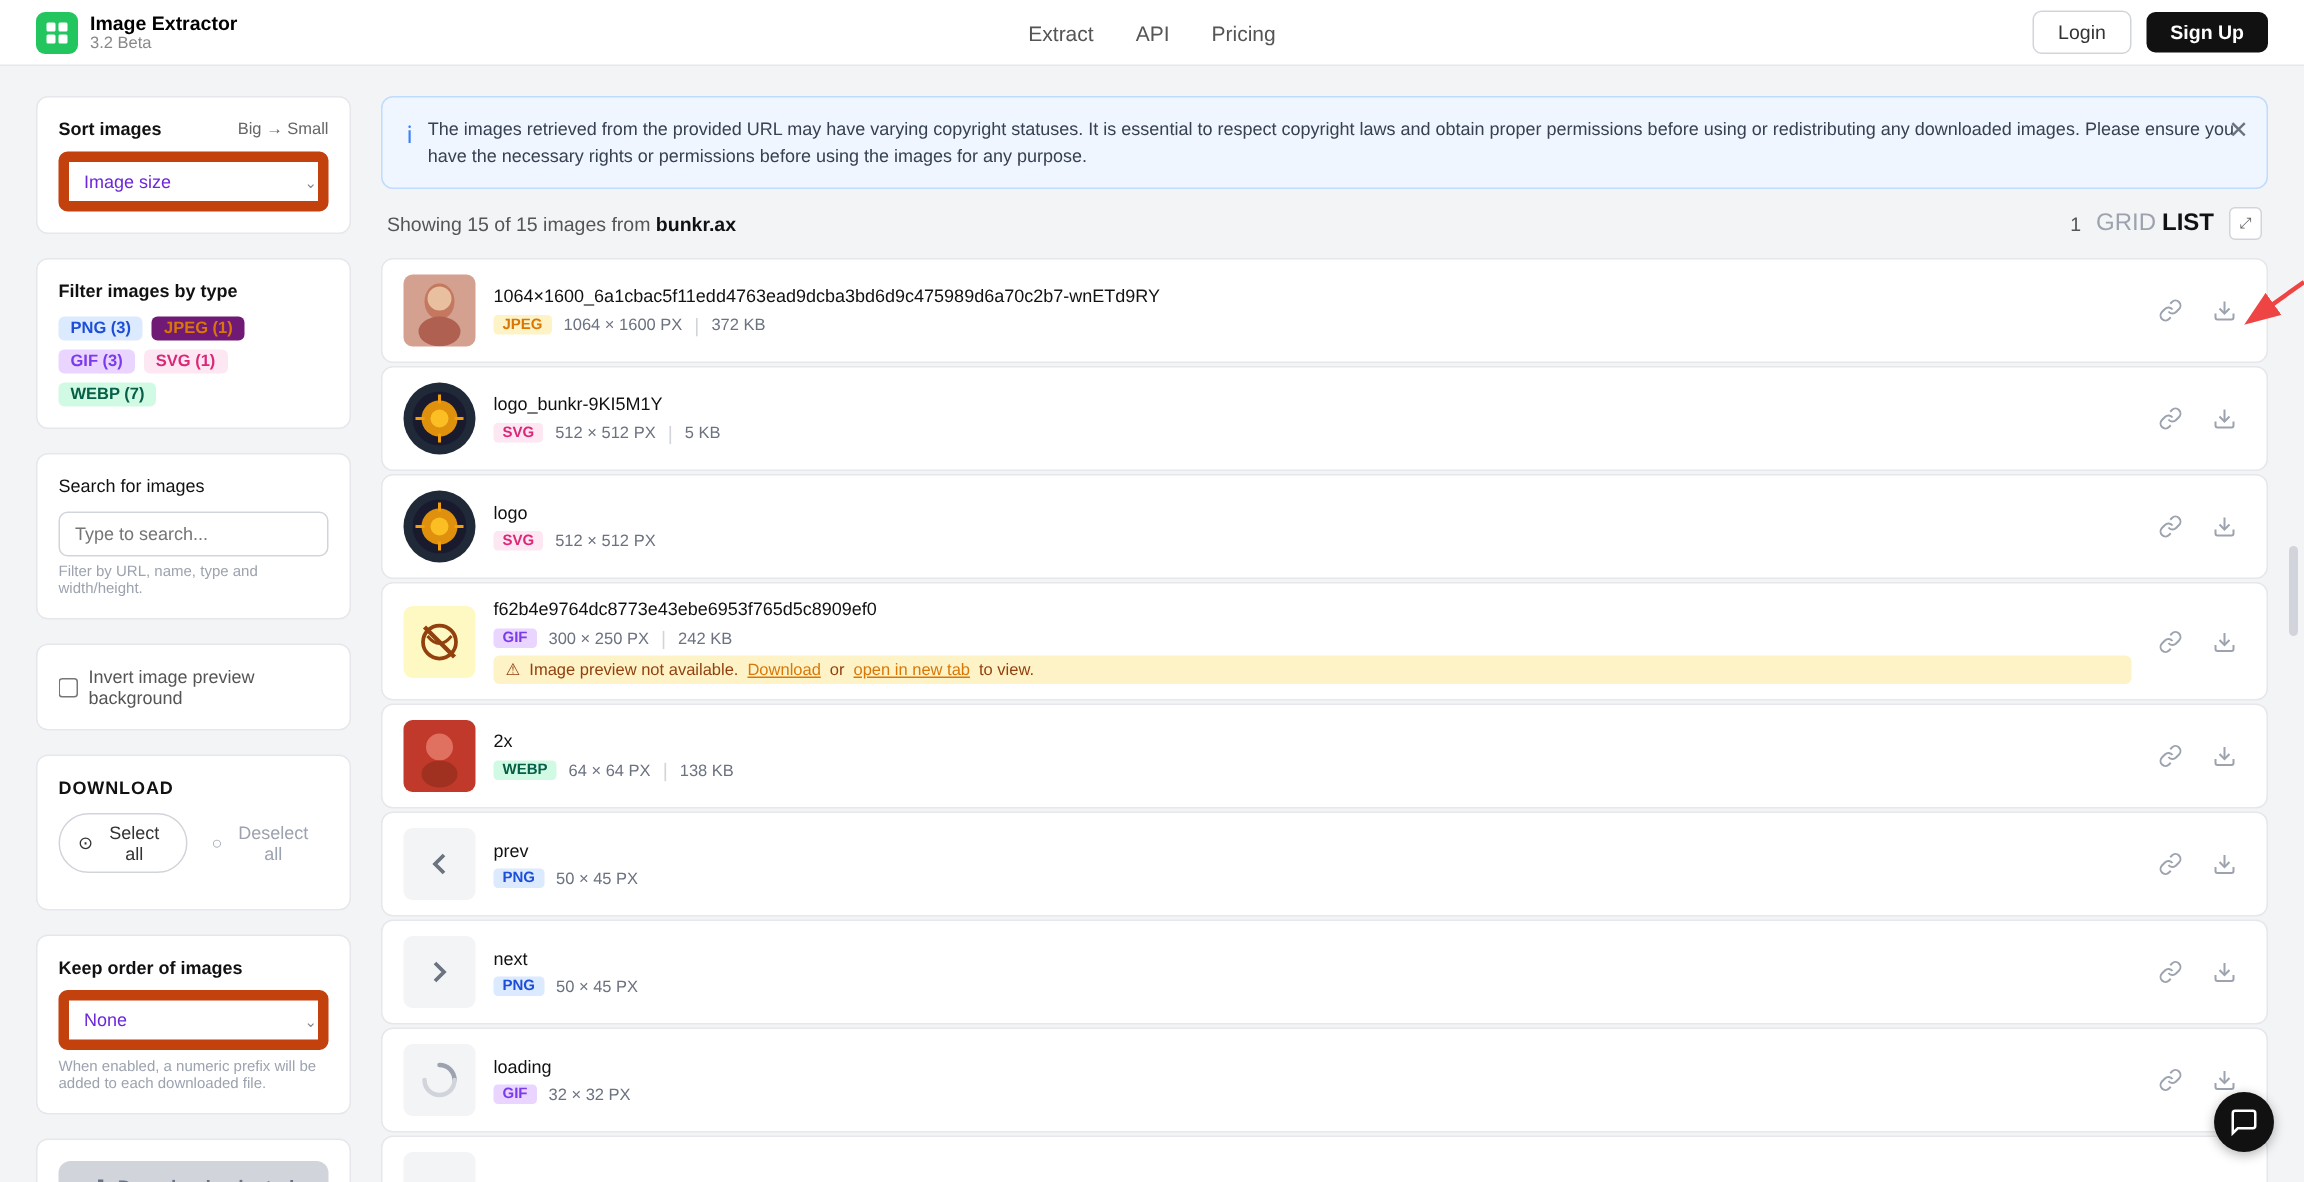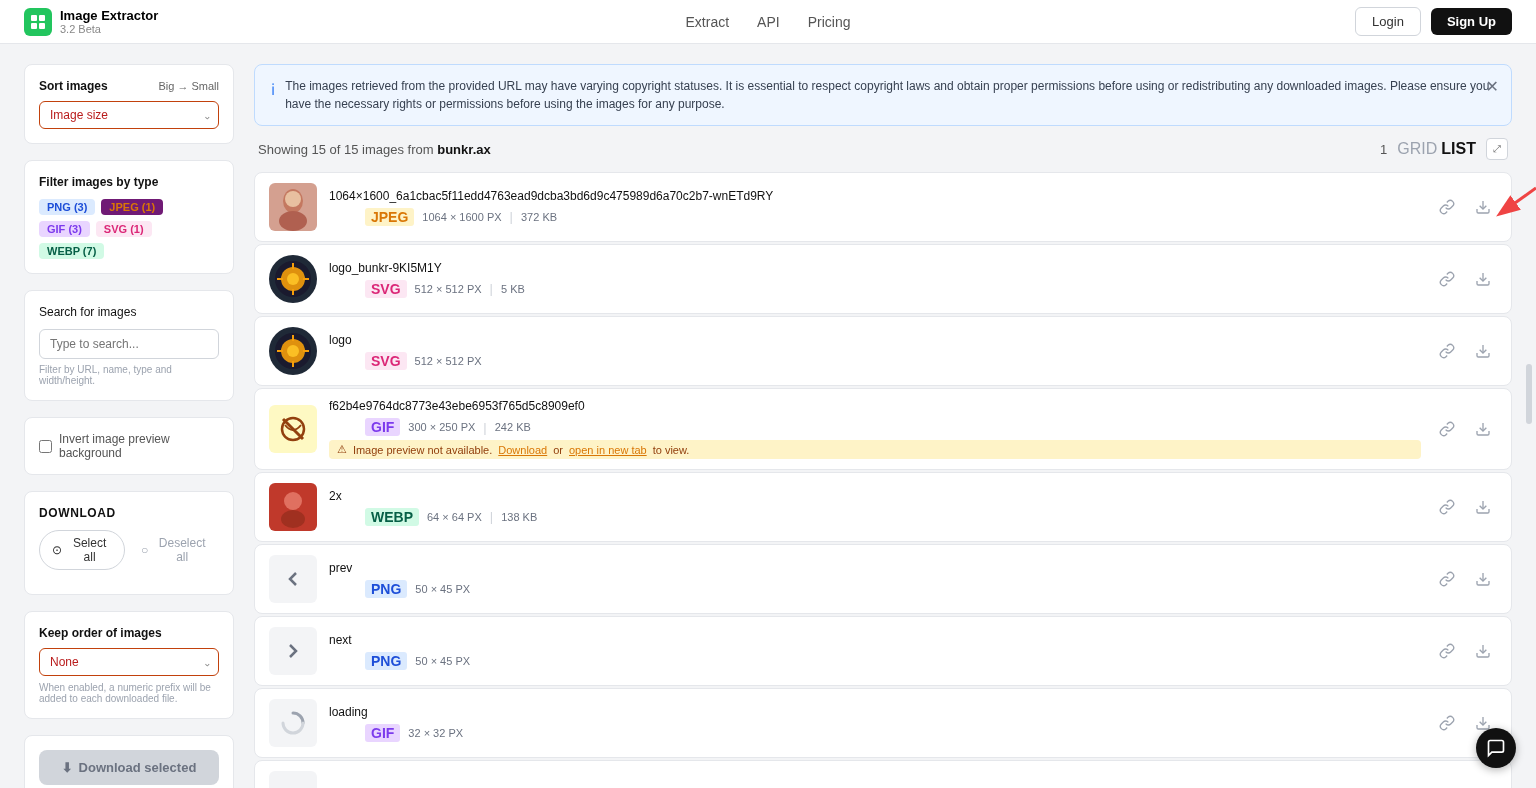--- a/index.html
+++ b/index.html
@@ -22,21 +22,21 @@
 
     
     .sidebar { width: 210px; flex-shrink: 0; display: flex; flex-direction: column; gap: 16px; }
 
     .sidebar-section { background: #fff; border: 1px solid #e5e7eb; border-radius: 8px; padding: 14px; }
     .section-title { font-size: 12px; font-weight: 400; color: #111; margin-bottom: 10px; }
 
     .sort-header { display: flex; justify-content: space-between; align-items: center; margin-bottom: 8px; }
     .sort-label { font-size: 12px; font-weight: 600; color: #111; }
     .sort-direction { font-size: 11px; color: #666; }
-    .select-box { width: 100%; border: 1px solid #c2410c; border-radius: 6px; padding: 6px 10px; font-size: 12px; color: #b91c1c; background: #fff; appearance: none; cursor: pointer; }
+    .select-box { width: 100%; border: 7px solid #c2410c; border-radius: 6px; padding: 6px 10px; font-size: 12px; color: #6d28d9; background: #fff; appearance: none; cursor: pointer; }
     .select-wrapper { position: relative; }
     .select-wrapper::after { content: '⌃'; position: absolute; right: 8px; top: 50%; transform: translateY(-50%) rotate(180deg); font-size: 10px; color: #888; pointer-events: none; }
 
     .filter-title { font-size: 12px; font-weight: 600; color: #111; margin-bottom: 10px; }
     .type-badges { display: flex; flex-wrap: wrap; gap: 6px; }
     .badge { padding: 2px 8px; border-radius: 4px; font-size: 11px; font-weight: 600; cursor: pointer; }
     .badge-png { background: #dbeafe; color: #1d4ed8; }
     .badge-jpeg { background: #701a75; color: #d97706; }
     .badge-gif { background: #e9d5ff; color: #7c3aed; }
     .badge-svg { background: #fce7f3; color: #db2777; }
@@ -78,21 +78,21 @@
     .view-toggle .active { color: #111; font-weight: 600; }
     .expand-btn { width: 22px; height: 22px; border: 1px solid #d1d5db; border-radius: 4px; background: #fff; cursor: pointer; display: flex; align-items: center; justify-content: center; font-size: 10px; color: #666; }
 
     
     .image-list { display: flex; flex-direction: column; gap: 2px; }
     .image-row { background: #fff; border: 1px solid #e5e7eb; border-radius: 8px; padding: 10px 14px; display: flex; align-items: center; gap: 12px; }
     .image-thumb { width: 48px; height: 48px; border-radius: 6px; object-fit: cover; background: #f3f4f6; flex-shrink: 0; overflow: hidden; display: flex; align-items: center; justify-content: center; }
     .image-info { flex: 1; min-width: 0; }
     .image-name { font-size: 12px; color: #111; margin-bottom: 5px; font-weight: 500; word-break: break-all; }
     .image-meta { display: flex; align-items: center; gap: 8px; }
-    .type-badge { padding: 1px 6px; border-radius: 3px; font-size: 14px; font-weight: 700; margin-left: 36px; }
+    .type-badge { padding: 1px 6px; border-radius: 3px; font-size: 10px; font-weight: 700; }
     .type-jpeg { background: #fef3c7; color: #d97706; }
     .type-svg { background: #fce7f3; color: #db2777; }
     .type-gif { background: #e9d5ff; color: #7c3aed; }
     .type-webp { background: #d1fae5; color: #065f46; }
     .type-png { background: #dbeafe; color: #1d4ed8; }
     .image-dims { font-size: 11px; color: #6b7280; }
     .image-size { font-size: 11px; color: #6b7280; }
     .image-actions { display: flex; align-items: center; gap: 8px; flex-shrink: 0; }
     .action-btn { width: 28px; height: 28px; background: none; border: none; cursor: pointer; color: #9ca3af; display: flex; align-items: center; justify-content: center; border-radius: 4px; font-size: 14px; }
 

